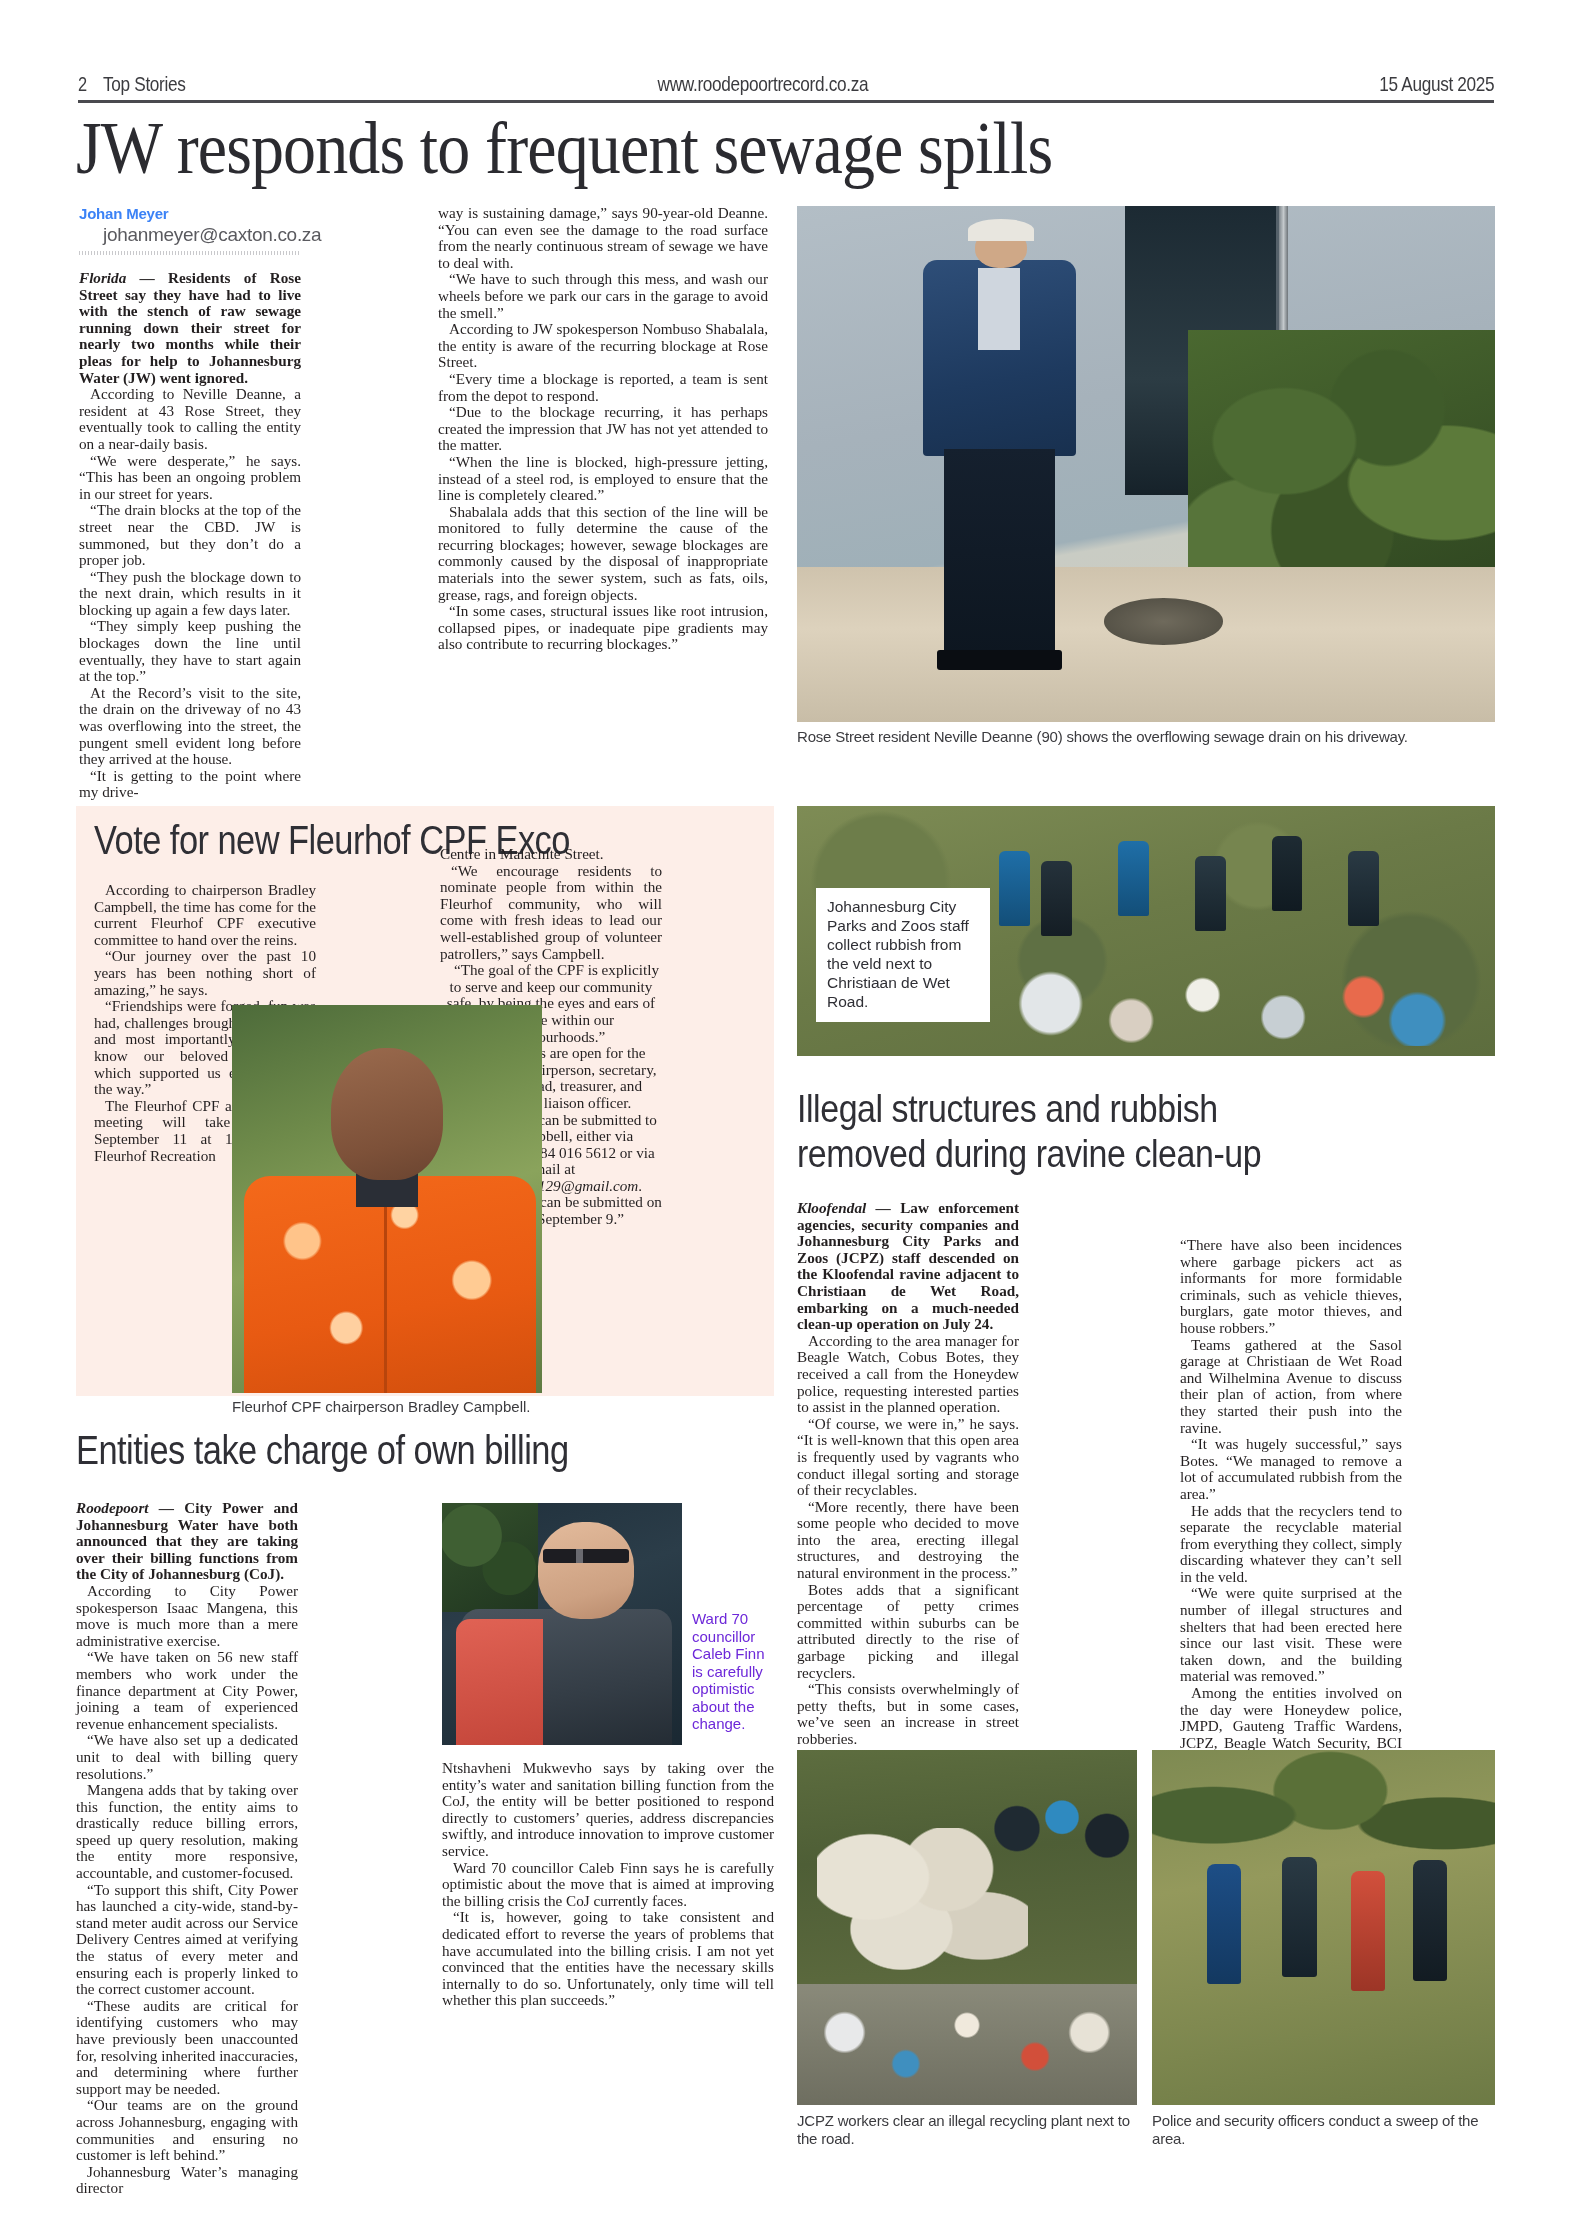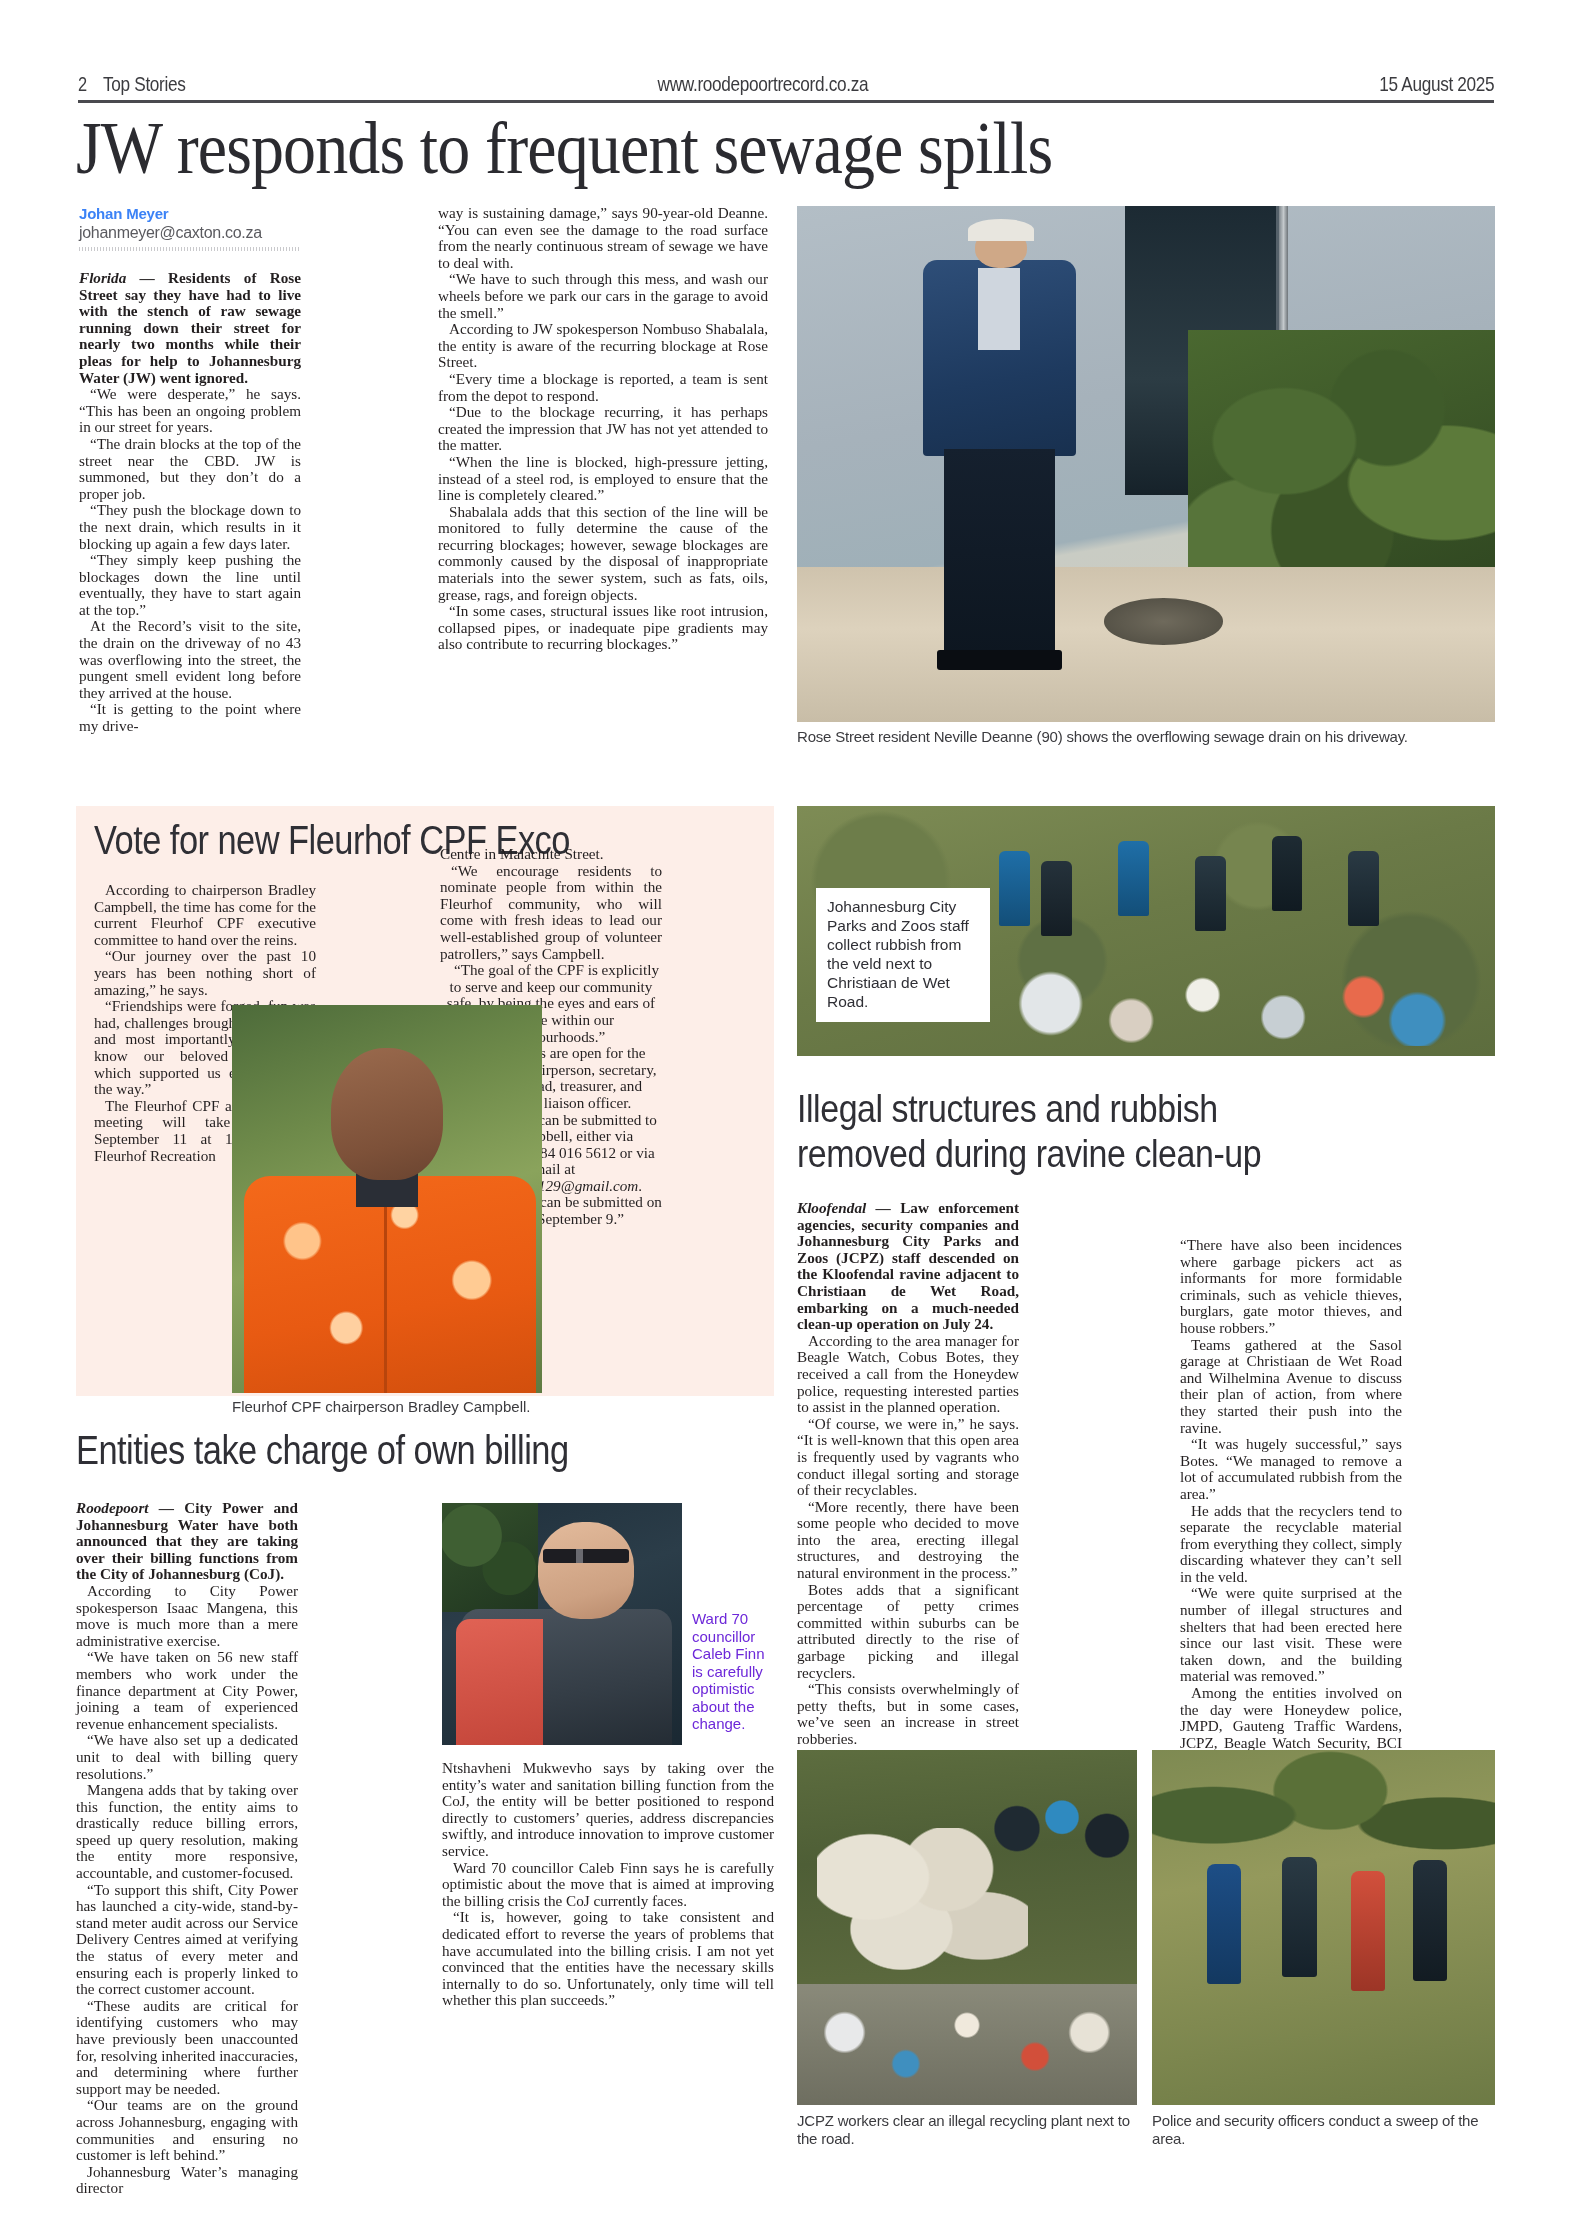--- a/index.html
+++ b/index.html
@@ -58,22 +58,23 @@
 
   
   .byline { position: absolute; left: 79px; top: 205px; width: 250px; }
   .byline-name {
     font-family: "Liberation Sans", sans-serif;
     font-weight: bold; font-size: 15px; color: #3b82f6;
     letter-spacing: -0.2px;
   }
   .byline-email {
     font-family: "Liberation Sans", sans-serif;
-    font-size: 16px; color: #5a5a5f; margin-top: 2px;
+    font-size: 19px; color: #5a5a5f; margin-top: 2px;
     letter-spacing: -0.3px;
+    margin-left: 24px;
   }
   .byline-rule {
     margin-top: 5px; width: 222px; height: 4px;
     background: repeating-linear-gradient(90deg,#c9c9cc 0 1px,#fff 1px 3px);
   }
 
   
   .col {
     position: absolute;
     font-family: "Liberation Serif", serif;
@@ -377,20 +378,21 @@
   <h1 class="main-headline">JW responds to frequent sewage spills</h1>
 
   <div class="byline">
     <div class="byline-name">Johan Meyer</div>
     <div class="byline-email">johanmeyer@caxton.co.za</div>
     <div class="byline-rule"></div>
   </div>
 
   <div class="col" id="lead-col1" style="left:79px; top:270px; width:222px;">
     <p class="lead"><span class="place">Florida</span><span> — Residents of Rose Street say they have had to live with the stench of raw sewage running down their street for nearly two months while their pleas for help to Johannesburg Water (JW) went ignored.</span></p>
+    <p>According to Neville Deanne, a resident at 43 Rose Street, they eventually took to calling the entity on a near-daily basis.</p>
     <p>“We were desperate,” he says. “This has been an ongoing problem in our street for years.</p>
     <p>“The drain blocks at the top of the street near the CBD. JW is summoned, but they don’t do a proper job.</p>
     <p>“They push the blockage down to the next drain, which results in it blocking up again a few days later.</p>
     <p>“They simply keep pushing the blockages down the line until eventually, they have to start again at the top.”</p>
     <p>At the Record’s visit to the site, the drain on the driveway of no 43 was overflowing into the street, the pungent smell evident long before they arrived at the house.</p>
     <p>“It is getting to the point where my drive-</p>
   </div>
 
   <div class="col" id="lead-col2" style="left:438px; top:205px; width:330px;">
     <p class="first">way is sustaining damage,” says 90-year-old Deanne. “You can even see the damage to the road surface from the nearly continuous stream of sewage we have to deal with.</p>

